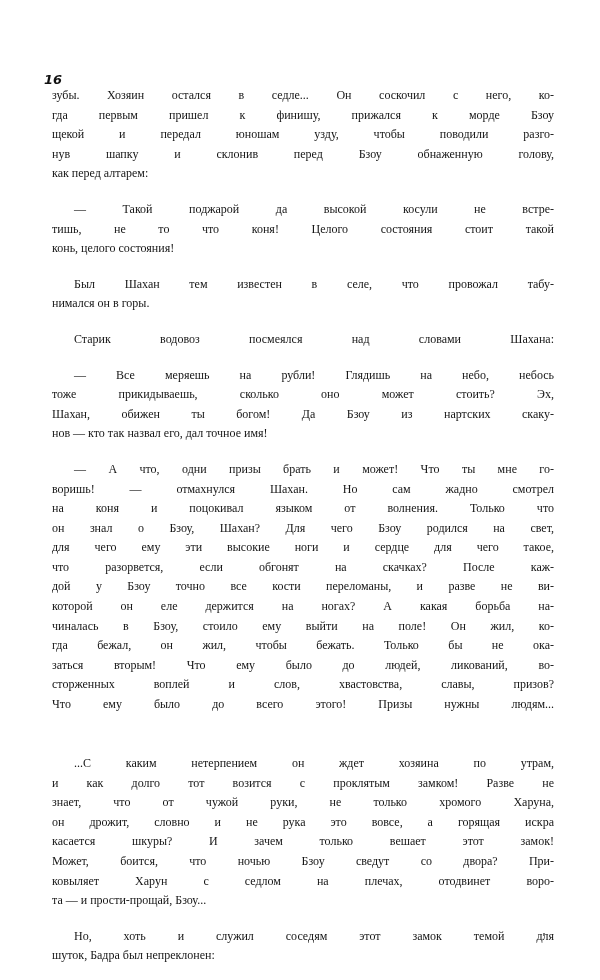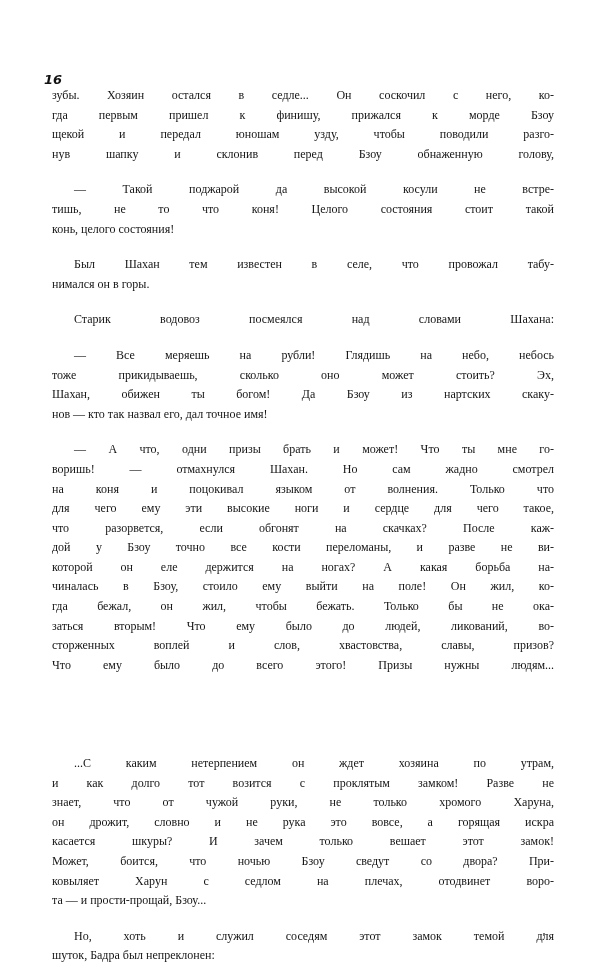--- a/index.html
+++ b/index.html
@@ -27,33 +27,35 @@
 </head>
 <body>
 
 <div class="page-num">16</div>
 
 <div class="text" id="block1">
   <span class="ln">зубы. Хозяин остался в седле... Он соскочил с него, ко-</span>
   <span class="ln">гда первым пришел к финишу, прижался к морде Бзоу</span>
   <span class="ln">щекой и передал юношам узду, чтобы поводили разго-</span>
   <span class="ln">нув шапку и склонив перед Бзоу обнаженную голову,</span>
+  <span class="ln last">как перед алтарем:</span>
   <span class="ln ind">— Такой поджарой да высокой косули не встре-</span>
   <span class="ln">тишь, не то что коня! Целого состояния стоит такой</span>
   <span class="ln last">конь, целого состояния!</span>
   <span class="ln ind">Был Шахан тем известен в селе, что провожал табу-</span>
   <span class="ln last">нимался он в горы.</span>
   <span class="ln ind">Старик водовоз посмеялся над словами Шахана:</span>
   <span class="ln ind">— Все меряешь на рубли! Глядишь на небо, небось</span>
   <span class="ln">тоже прикидываешь, сколько оно может стоить? Эх,</span>
   <span class="ln">Шахан, обижен ты богом! Да Бзоу из нартских скаку-</span>
   <span class="ln last">нов — кто так назвал его, дал точное имя!</span>
   <span class="ln ind">— А что, одни призы брать и может! Что ты мне го-</span>
   <span class="ln">воришь! — отмахнулся Шахан. Но сам жадно смотрел</span>
   <span class="ln">на коня и поцокивал языком от волнения. Только что</span>
+  <span class="ln">он знал о Бзоу, Шахан? Для чего Бзоу родился на свет,</span>
   <span class="ln">для чего ему эти высокие ноги и сердце для чего такое,</span>
   <span class="ln">что разорвется, если обгонят на скачках? После каж-</span>
   <span class="ln">дой у Бзоу точно все кости переломаны, и разве не ви-</span>
   <span class="ln">которой он еле держится на ногах? А какая борьба на-</span>
   <span class="ln">чиналась в Бзоу, стоило ему выйти на поле! Он жил, ко-</span>
   <span class="ln">гда бежал, он жил, чтобы бежать. Только бы не ока-</span>
   <span class="ln">заться вторым! Что ему было до людей, ликований, во-</span>
   <span class="ln">сторженных воплей и слов, хвастовства, славы, призов?</span>
   <span class="ln">Что ему было до всего этого! Призы нужны людям...</span>
 </div>

